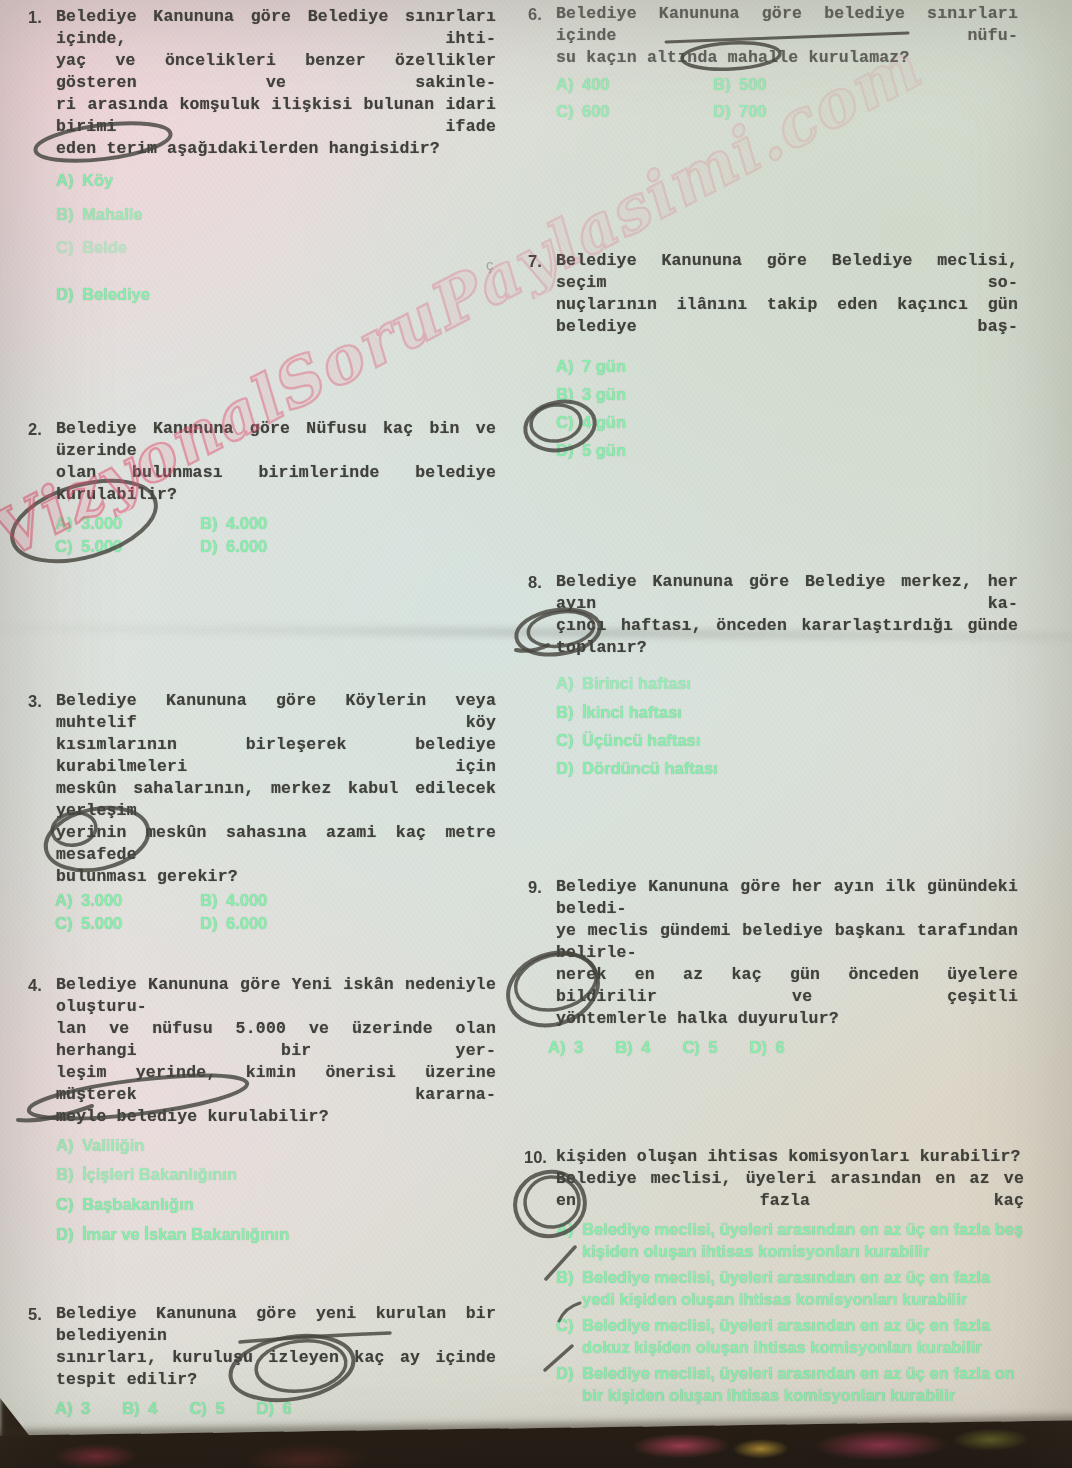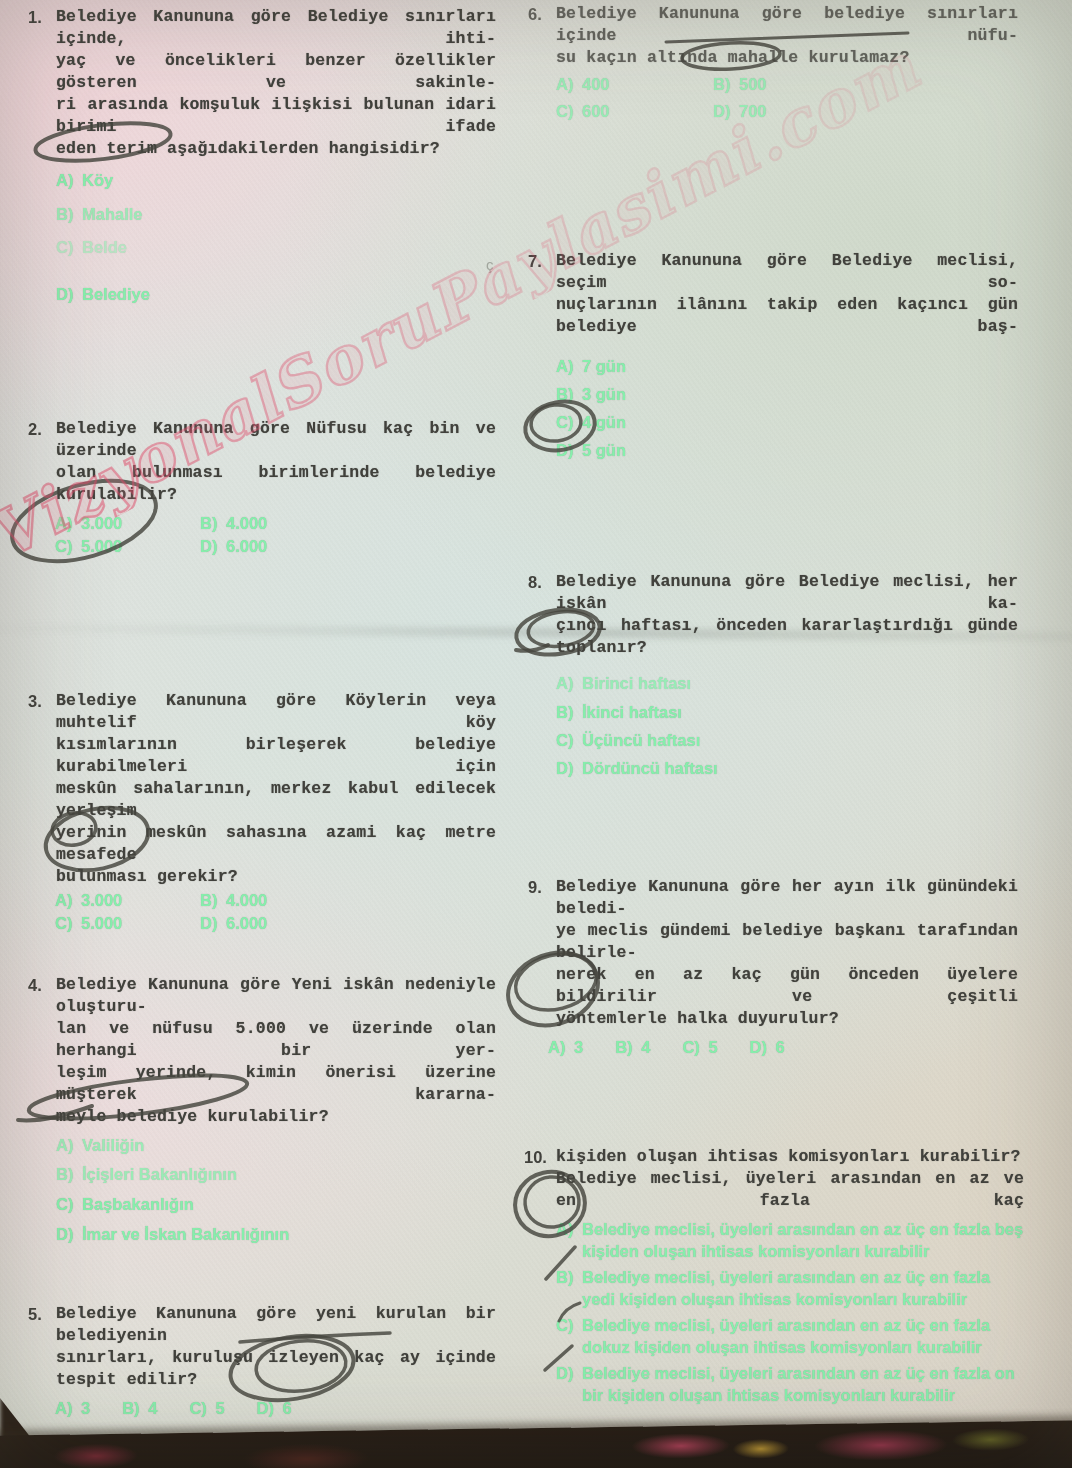--- a/index.html
+++ b/index.html
@@ -205,21 +205,21 @@
         <div class="opt" style="margin-top:6px;"><span class="ol">B)</span><span class="ot">3 gün</span></div>
         <div class="opt" style="margin-top:6px;"><span class="ol">C)</span><span class="ot">4 gün</span></div>
         <div class="opt" style="margin-top:6px;"><span class="ol">D)</span><span class="ot">5 gün</span></div>
       </div>
     </section>
 
     <section class="q" style="left:528px;top:571px;width:490px;">
       <div class="stem-row">
         <span class="qnum">8.</span>
         <div class="stem">
-          <div class="stem-line">Belediye Kanununa göre Belediye meclisi, her iskân ka-</div>
+          <div class="stem-line">Belediye Kanununa göre Belediye merkez, her ayın ka-</div>
           <div class="stem-line last">çıncı haftası, önceden kararlaştırdığı günde toplanır?</div>
         </div>
       </div>
       <div class="opts opts-list" style="margin-top:13px;">
         <div class="opt dim"><span class="ol">A)</span><span class="ot">Birinci haftası</span></div>
         <div class="opt" style="margin-top:7px;"><span class="ol">B)</span><span class="ot">İkinci haftası</span></div>
         <div class="opt" style="margin-top:6px;"><span class="ol">C)</span><span class="ot">Üçüncü haftası</span></div>
         <div class="opt" style="margin-top:6px;"><span class="ol">D)</span><span class="ot">Dördüncü haftası</span></div>
       </div>
     </section>

